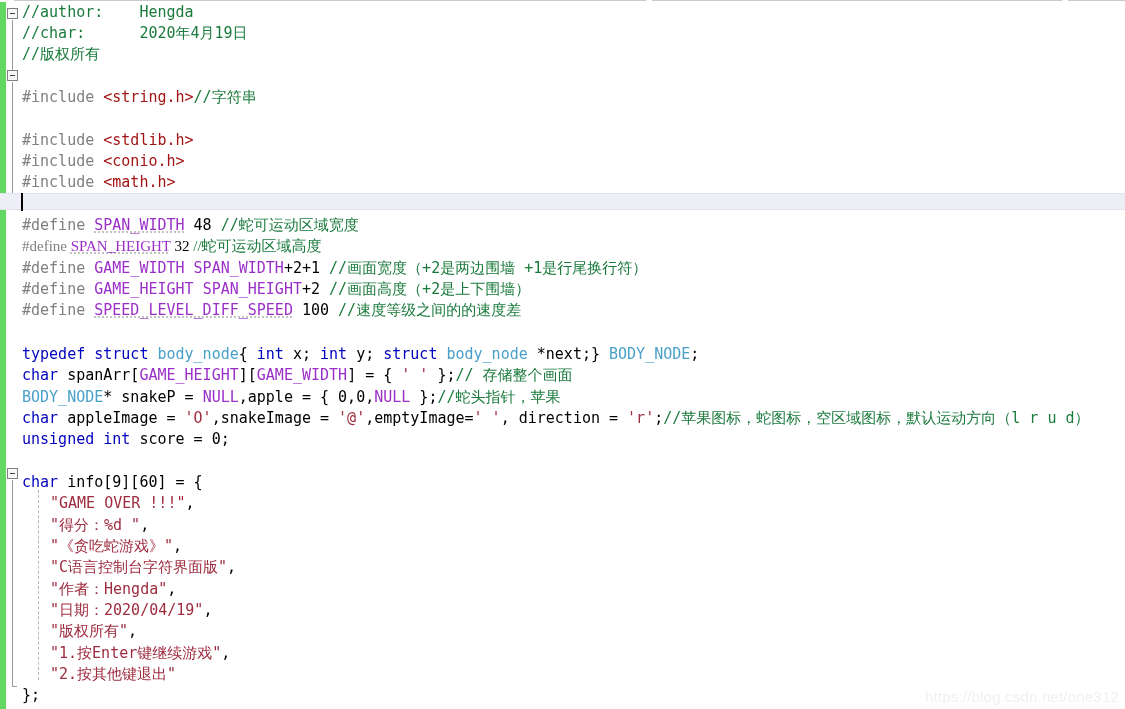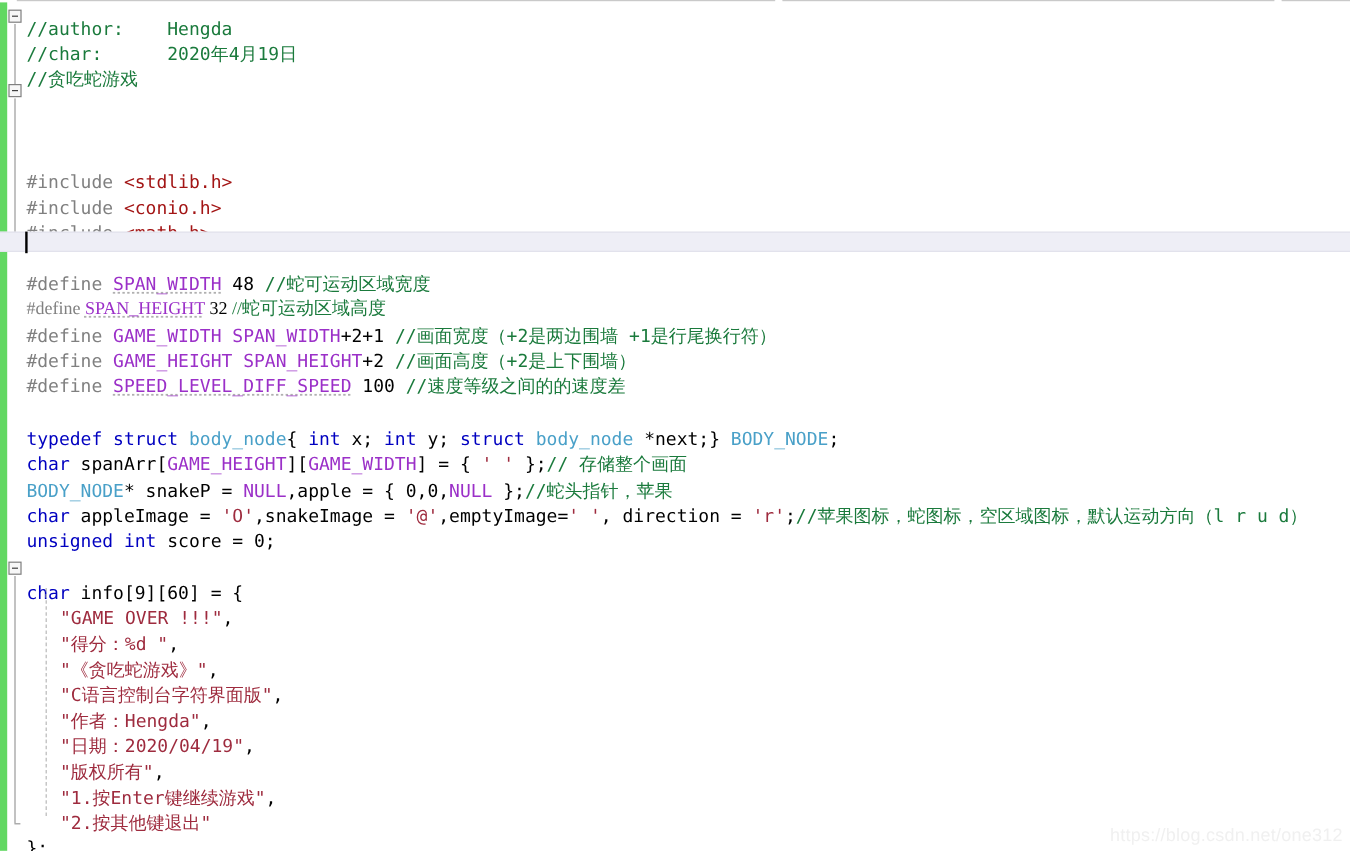--- a/index.html
+++ b/index.html
@@ -86,21 +86,21 @@
   .inner-dash {
     position: absolute;
     left: 0;
     width: 0;
     border-left: 1px dashed #b8b8b8;
   }
 
   
   #code {
     position: absolute;
-    top: 12px;
+    top: 0;
     left: 22px;
     width: 1103px;
     height: 561px;
   }
   .line {
     position: absolute;
     left: 0;
     height: 21px;
     line-height: 21px;
     white-space: pre;
@@ -177,21 +177,22 @@
     <div class="fold-line" style="top: 82px; height: 112px;"></div>
     <div class="fold-foot" style="top: 194px;"></div>
     <div class="fold-box" style="top: 468px;"></div>
     <div class="fold-line" style="top: 480px; height: 206px;"></div>
     <div class="fold-foot" style="top: 686px;"></div>
   </div>
 
 <div id="code">
     <div class="line" style="top: 2px; left: 0px;"><span class="cmt">//author:    Hengda</span></div>
     <div class="line" style="top: 23px; left: 0px;"><span class="cmt">//char:      2020年4月19日</span></div>
-    <div class="line" style="top: 44px; left: 0px;"><span class="cmt">//贪吃蛇游戏</span></div>
+    <div class="line" style="top: 44px; left: 0px;"><span class="cmt">//版权所有</span></div>
+    <div class="line" style="top: 87px; left: 0px;"><span class="pp">#include </span><span class="hdr">&lt;string.h&gt;</span><span class="cmt">//字符串</span></div>
     <div class="line" style="top: 130px; left: 0px;"><span class="pp">#include </span><span class="hdr">&lt;stdlib.h&gt;</span></div>
     <div class="line" style="top: 151px; left: 0px;"><span class="pp">#include </span><span class="hdr">&lt;conio.h&gt;</span></div>
     <div class="line" style="top: 172px; left: 0px;"><span class="pp">#include </span><span class="hdr">&lt;math.h&gt;</span></div>
     <div class="line" style="top: 193px; left: 0px;">&nbsp;</div>
     <div class="line" style="top: 215px; left: 0px;"><span class="pp">#define </span><span class="macro">SPAN_WIDTH</span><span class="plain"> </span><span class="num">48</span><span class="plain"> </span><span class="cmt">//蛇可运动区域宽度</span></div>
     <div class="line" style="top: 236px; left: 0px; font-family: Liberation Serif, serif;"><span class="pp">#define </span><span class="macro">SPAN_HEIGHT</span><span class="plain"> </span><span class="num">32</span><span class="plain"> </span><span class="cmt">//蛇可运动区域高度</span></div>
     <div class="line" style="top: 258px; left: 0px;"><span class="pp">#define </span><span class="mconst">GAME_WIDTH</span><span class="plain"> </span><span class="mconst">SPAN_WIDTH</span><span class="plain">+2+1 </span><span class="cmt">//画面宽度（+2是两边围墙 +1是行尾换行符）</span></div>
     <div class="line" style="top: 279px; left: 0px;"><span class="pp">#define </span><span class="mconst">GAME_HEIGHT</span><span class="plain"> </span><span class="mconst">SPAN_HEIGHT</span><span class="plain">+2 </span><span class="cmt">//画面高度（+2是上下围墙）</span></div>
     <div class="line" style="top: 300px; left: 0px;"><span class="pp">#define </span><span class="macro">SPEED_LEVEL_DIFF_SPEED</span><span class="plain"> </span><span class="num">100</span><span class="plain"> </span><span class="cmt">//速度等级之间的的速度差</span></div>
     <div class="line" style="top: 322px; left: 0px;">&nbsp;</div>

